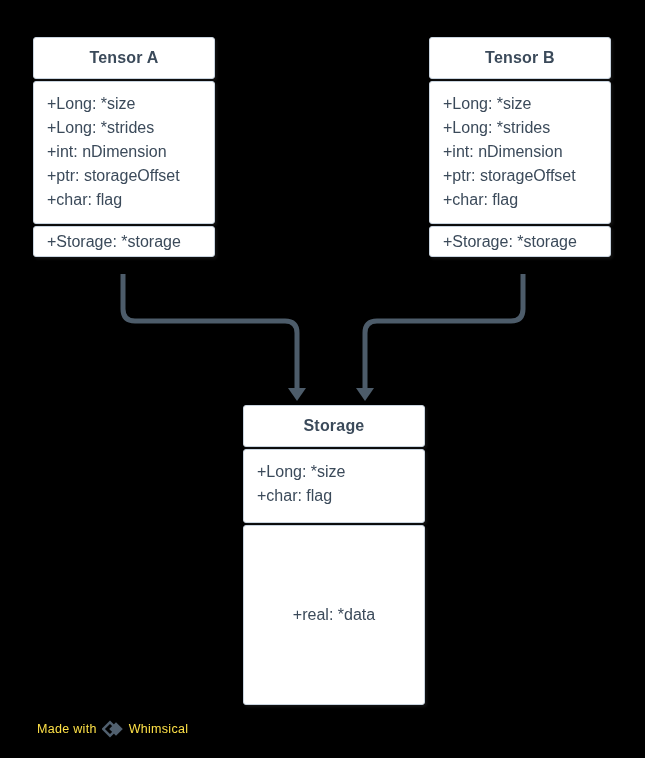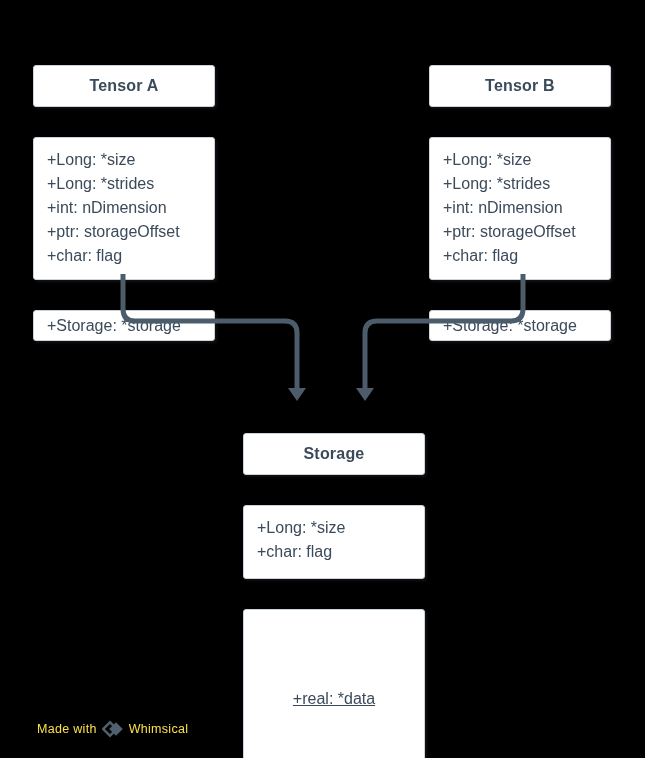--- a/index.html
+++ b/index.html
@@ -18,21 +18,20 @@
     gap:2px;
   }
   .compartment{
     background:#ffffff;
     border:1px solid #c9d4df;
     border-radius:3px;
     box-sizing:border-box;
     box-shadow:2px 2px 3px rgba(255,255,255,0.07);
     color:#3b4a5a;
     font-size:16px;
-    margin-top:28px;
   }
   .comp-header{
     display:flex;
     align-items:center;
     justify-content:center;
     font-weight:600;
     letter-spacing:.2px;
   }
   .comp-fields{
     padding:10px 24px 0 13px;
@@ -43,21 +42,20 @@
     white-space:nowrap;
   }
   .comp-footer{
     display:flex;
     align-items:center;
     padding-left:13px;
   }
   .comp-footer.centered{
     padding-left:0;
     justify-content:center;
-    text-decoration:underline;
   }
   #tensorA{left:33px;top:37px;}
   #tensorB{left:429px;top:37px;}
   #storageBox{left:243px;top:405px;}
   #tensorA .comp-header, #tensorB .comp-header, #storageBox .comp-header{height:42px;}
   #tensorA .comp-fields, #tensorB .comp-fields{height:143px;}
   #tensorA .comp-footer, #tensorB .comp-footer{height:31px;}
   #storageBox .comp-fields{height:74px;}
   #storageBox .comp-footer{height:180px;}
   .edges-layer{

